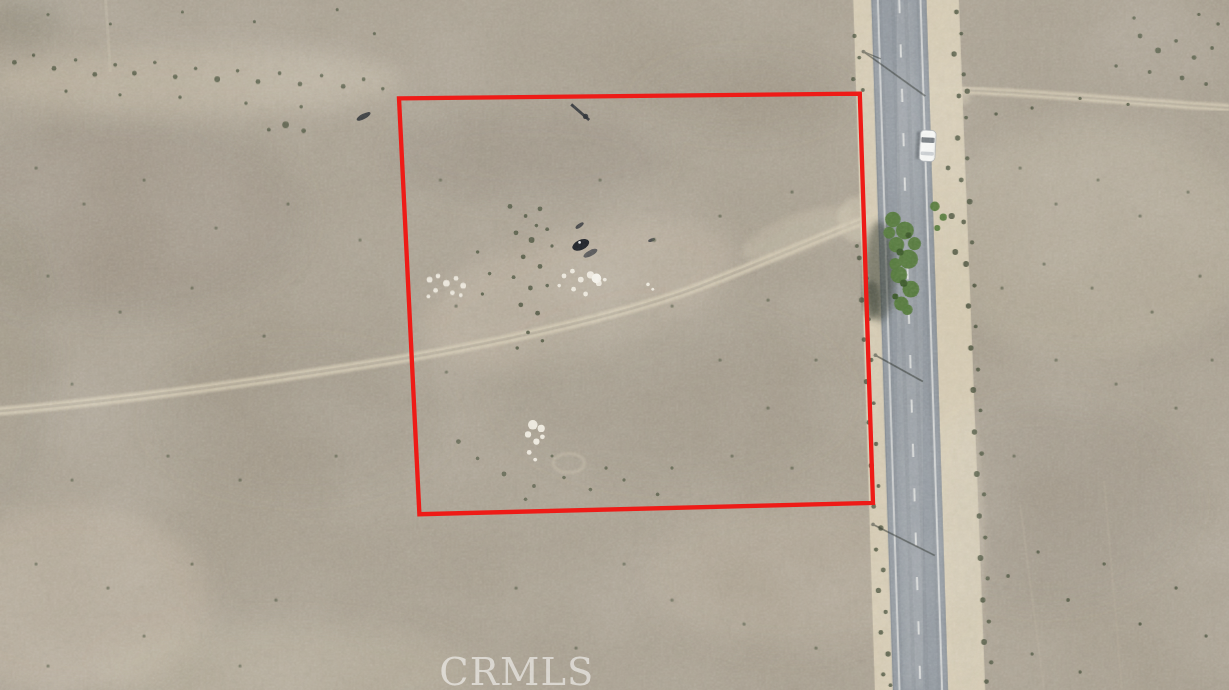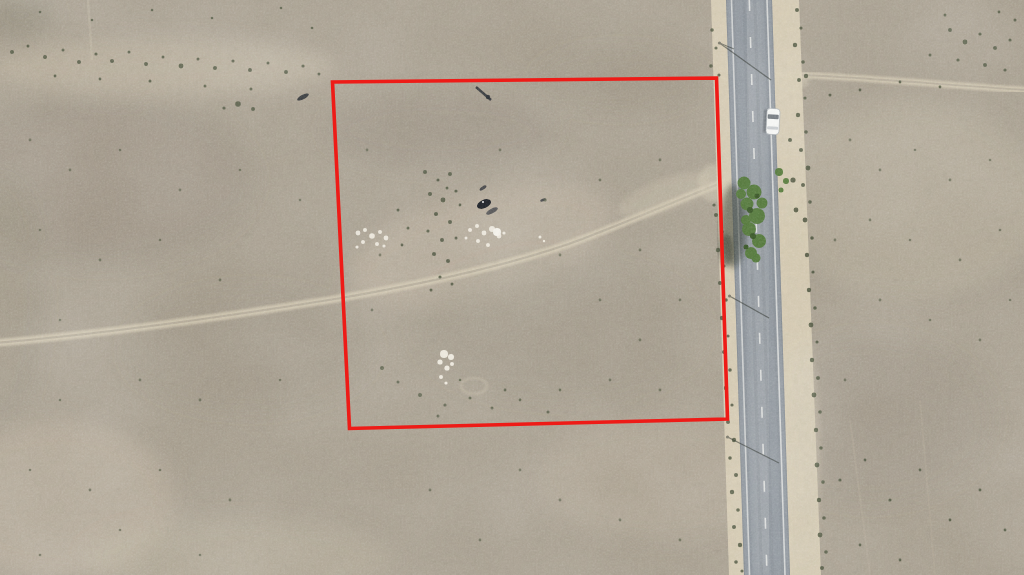--- a/index.html
+++ b/index.html
@@ -442,13 +442,14 @@
     <rect x="767.5" y="126.5" width="11" height="3" rx="1" fill="#c6cacd"></rect>
   </g>
 
   <rect class="noise-mottle" width="1024" height="575" filter="url(#mottleF)"></rect>
   <rect class="noise-grain" width="1024" height="575" filter="url(#grainF)"></rect>
   <rect class="noise-grain2" width="1024" height="575" filter="url(#grain2F)"></rect>
 
   <polygon class="stroke-red" points="332.5,82 716.5,78 727.5,419 349.5,428.5" fill="none" stroke-width="3.6" stroke-linejoin="miter"></polygon>
 </svg>
 
+<div class="watermark">CRMLS</div>
 </div>
 
 </body></html>

